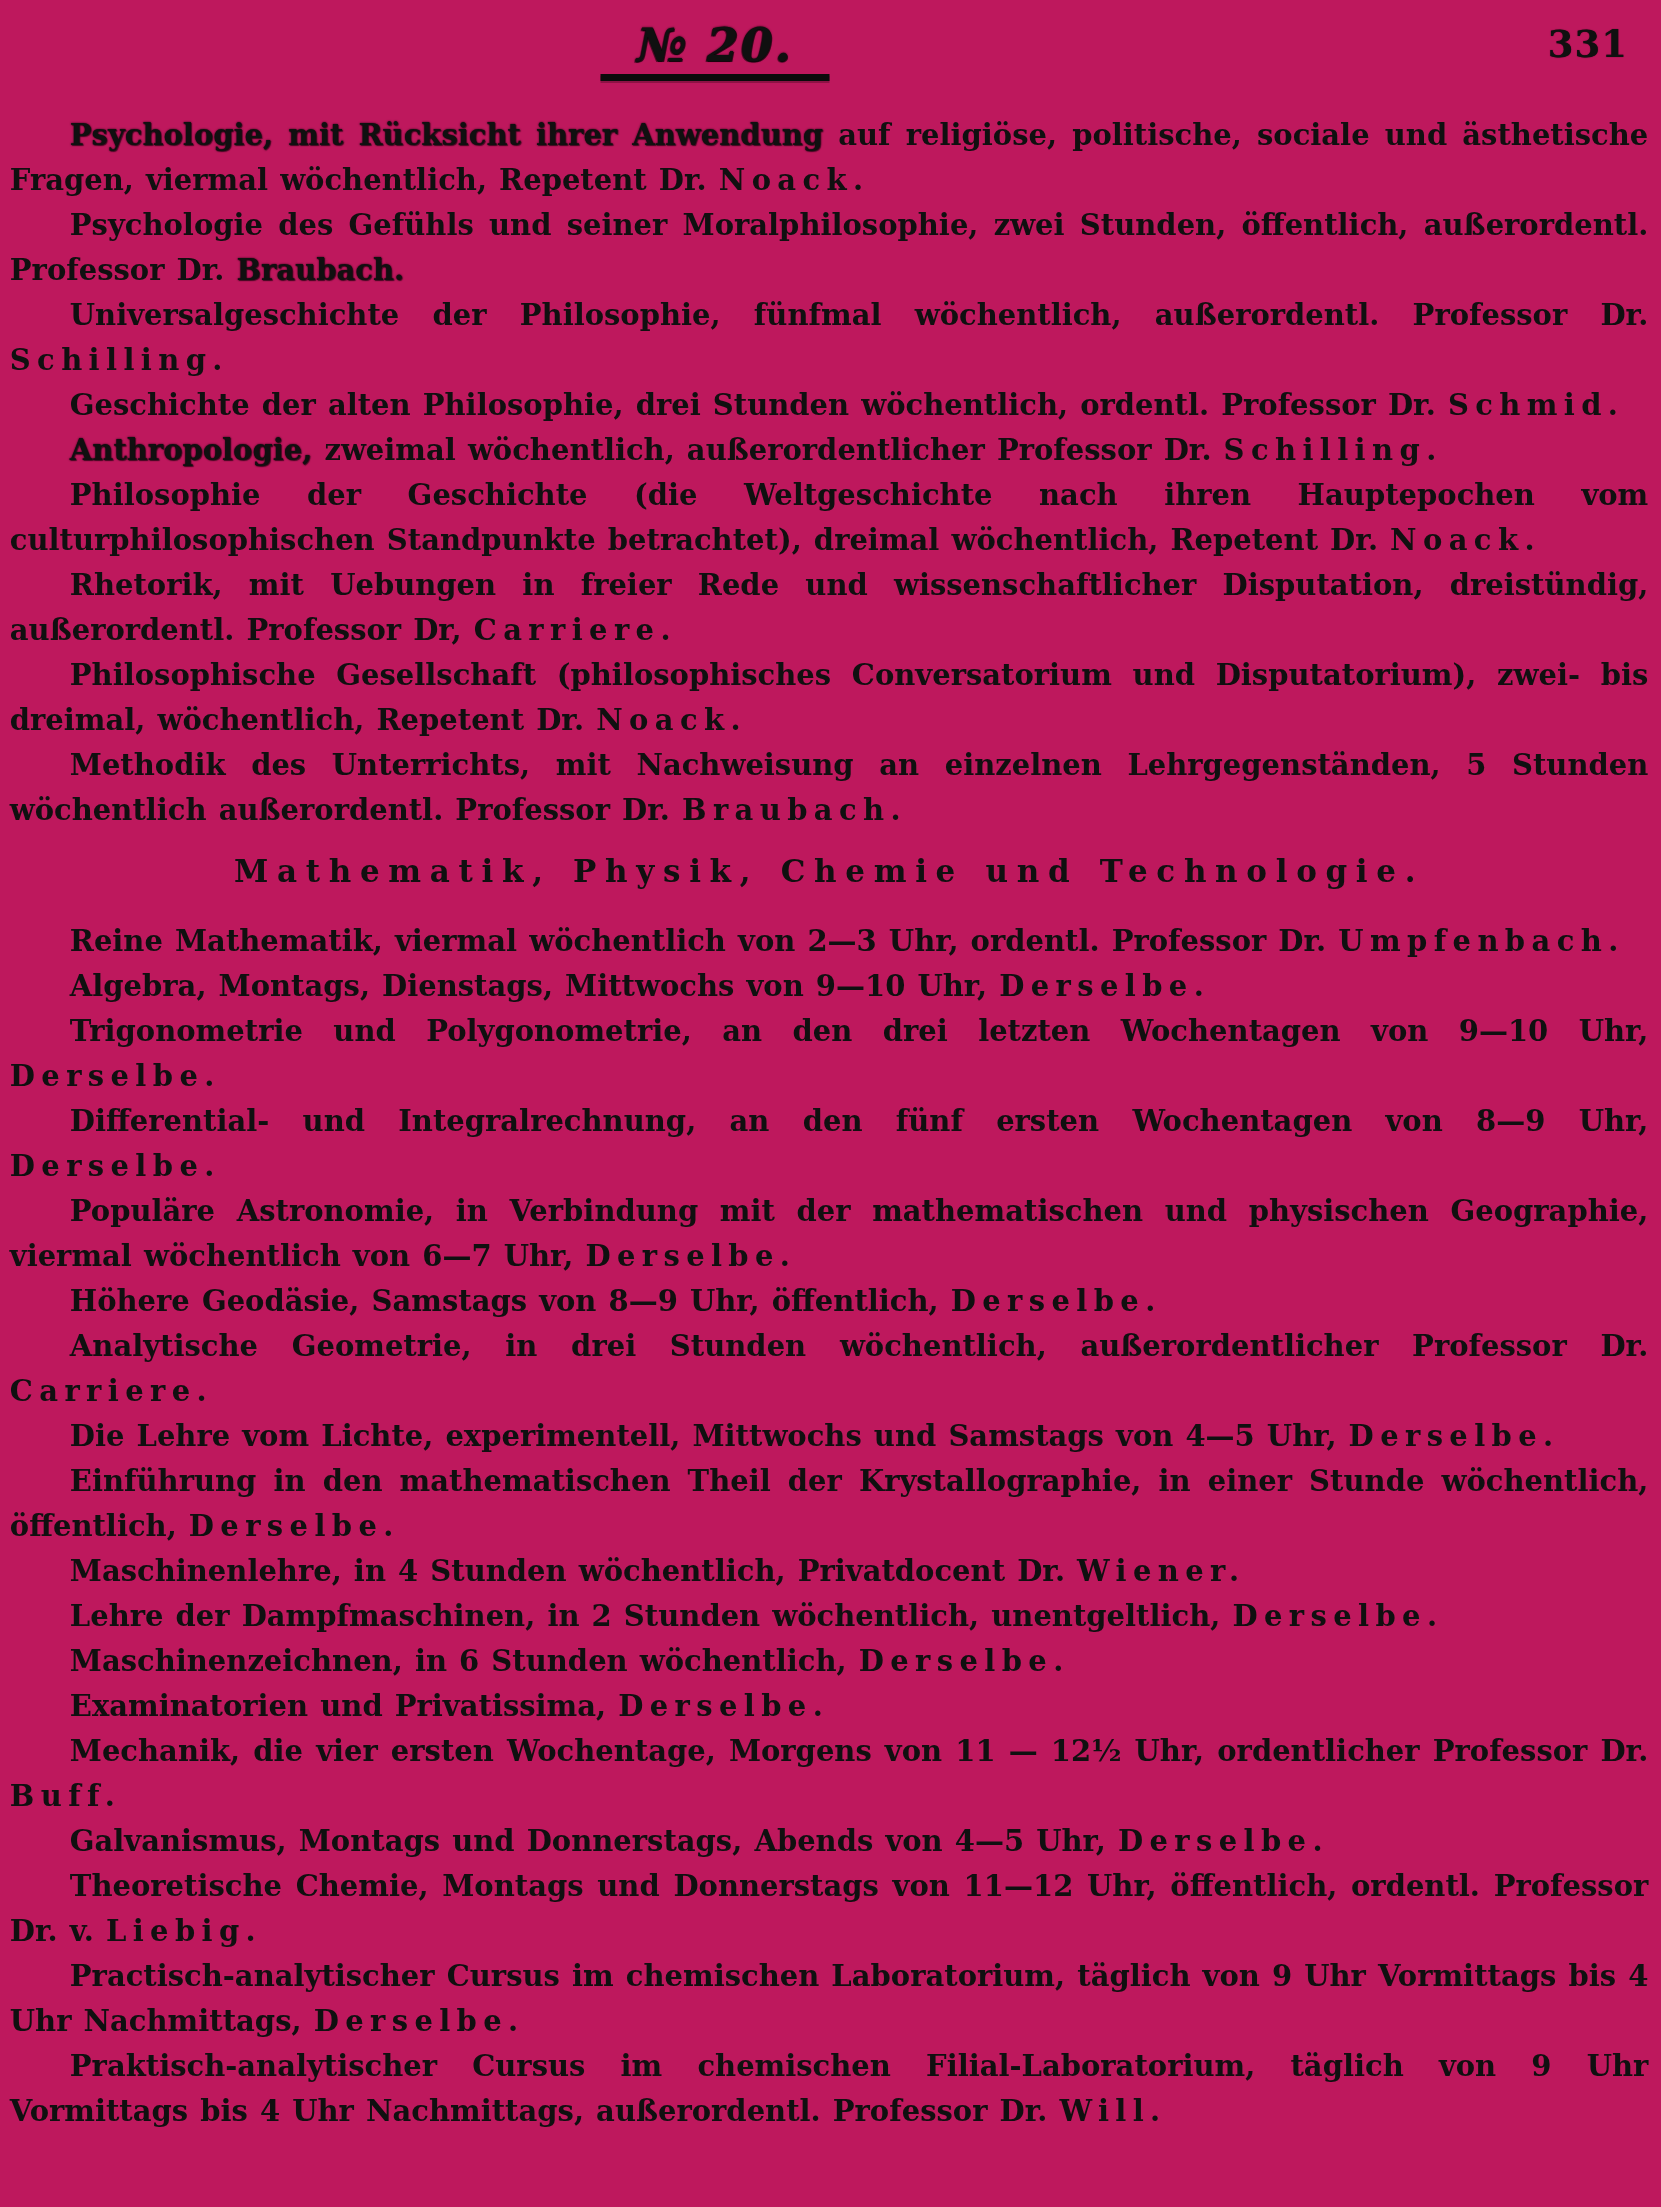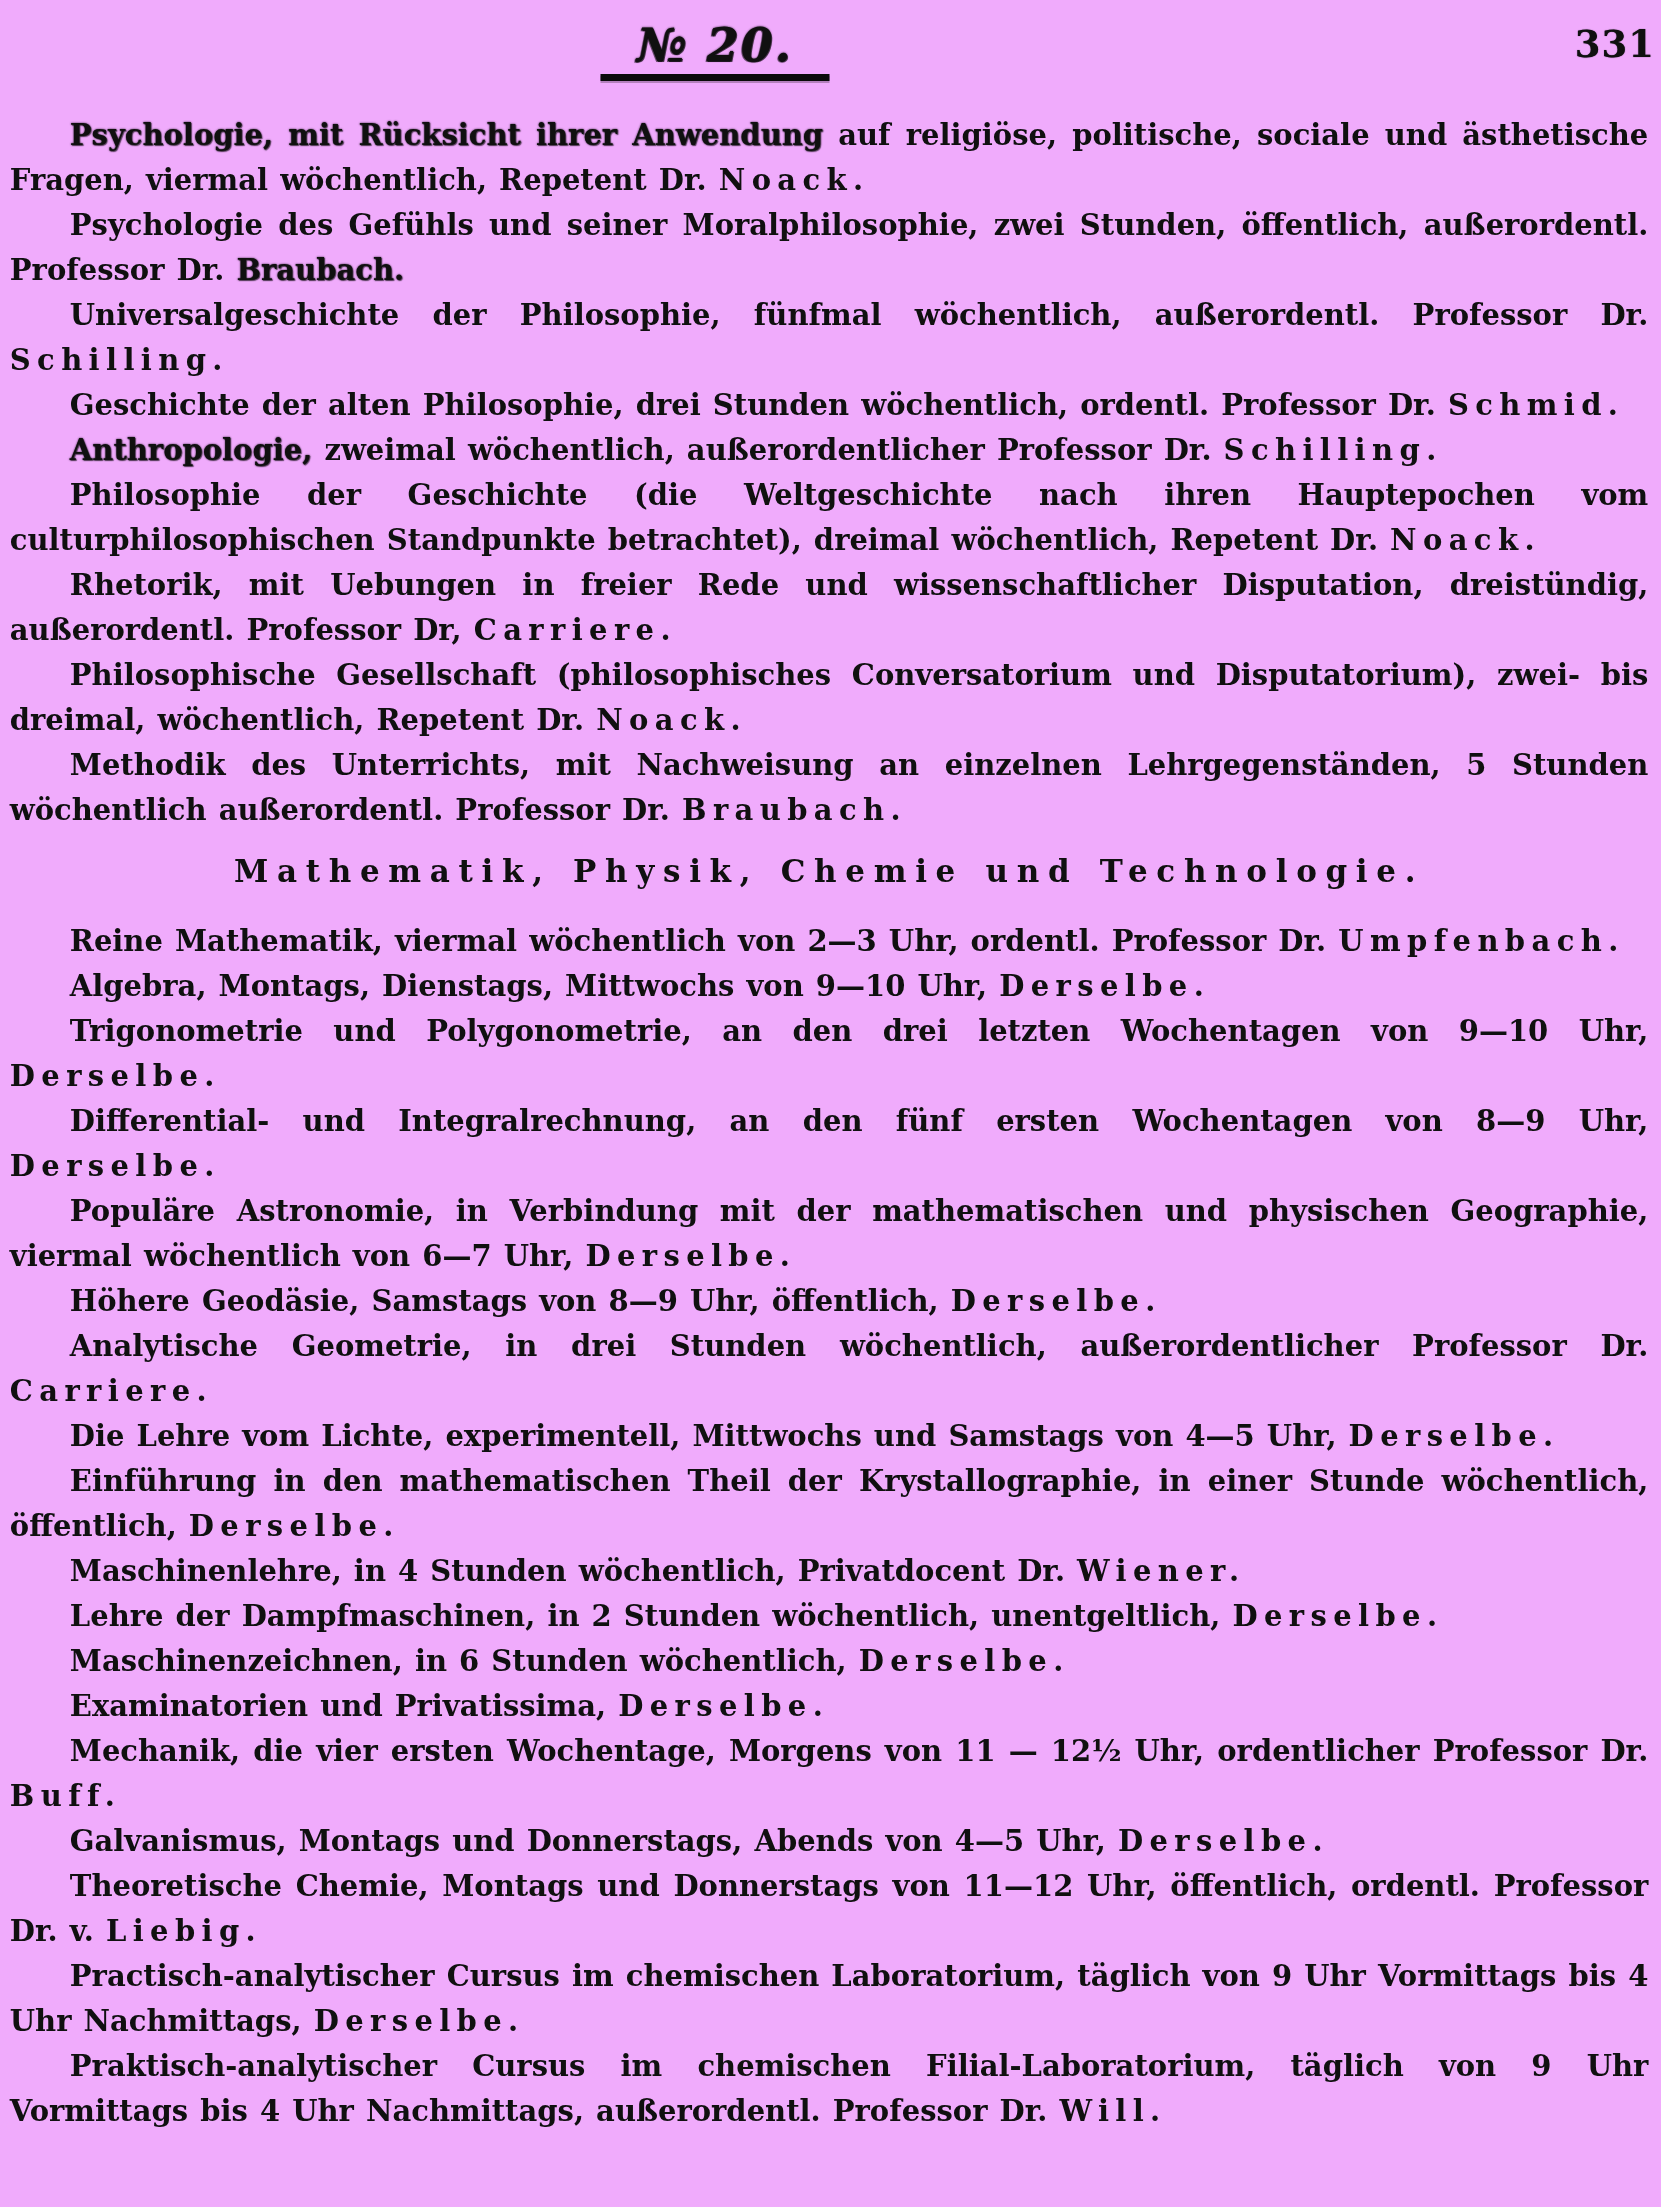--- a/index.html
+++ b/index.html
@@ -5,21 +5,21 @@
   html, body {
     margin: 0;
     padding: 0;
     background: #e8e8e4;
   }
   .page {
     position: relative;
     width: 1662px;
     height: 2208px;
     margin: 0 auto;
-    background: #f0abfc;
+    background: #be185d;
     color: #101010;
     font-family: "DejaVu Serif", "Liberation Serif", serif;
     overflow: hidden;
     box-sizing: border-box;
   }
   
   .page-header {
     position: relative;
     height: 109px;
   }
@@ -39,21 +39,21 @@
   }
   .header-rule {
     height: 6.8px;
     width: 229px;
     margin: 2.9px auto 0 auto;
     background: #0b0b0b;
     box-shadow: 0 2px 0 rgba(0,0,0,.25);
   }
   .pageno {
     position: absolute;
-    right: 7px;
+    right: 34px;
     top: 21.5px;
     font-size: 37px;
     font-weight: bold;
     letter-spacing: 1px;
     text-shadow: 0 0 1px rgba(0,0,0,.7);
   }
   
   .body-text {
     padding: 3.9px 13.7px 0 9.8px;
   }

